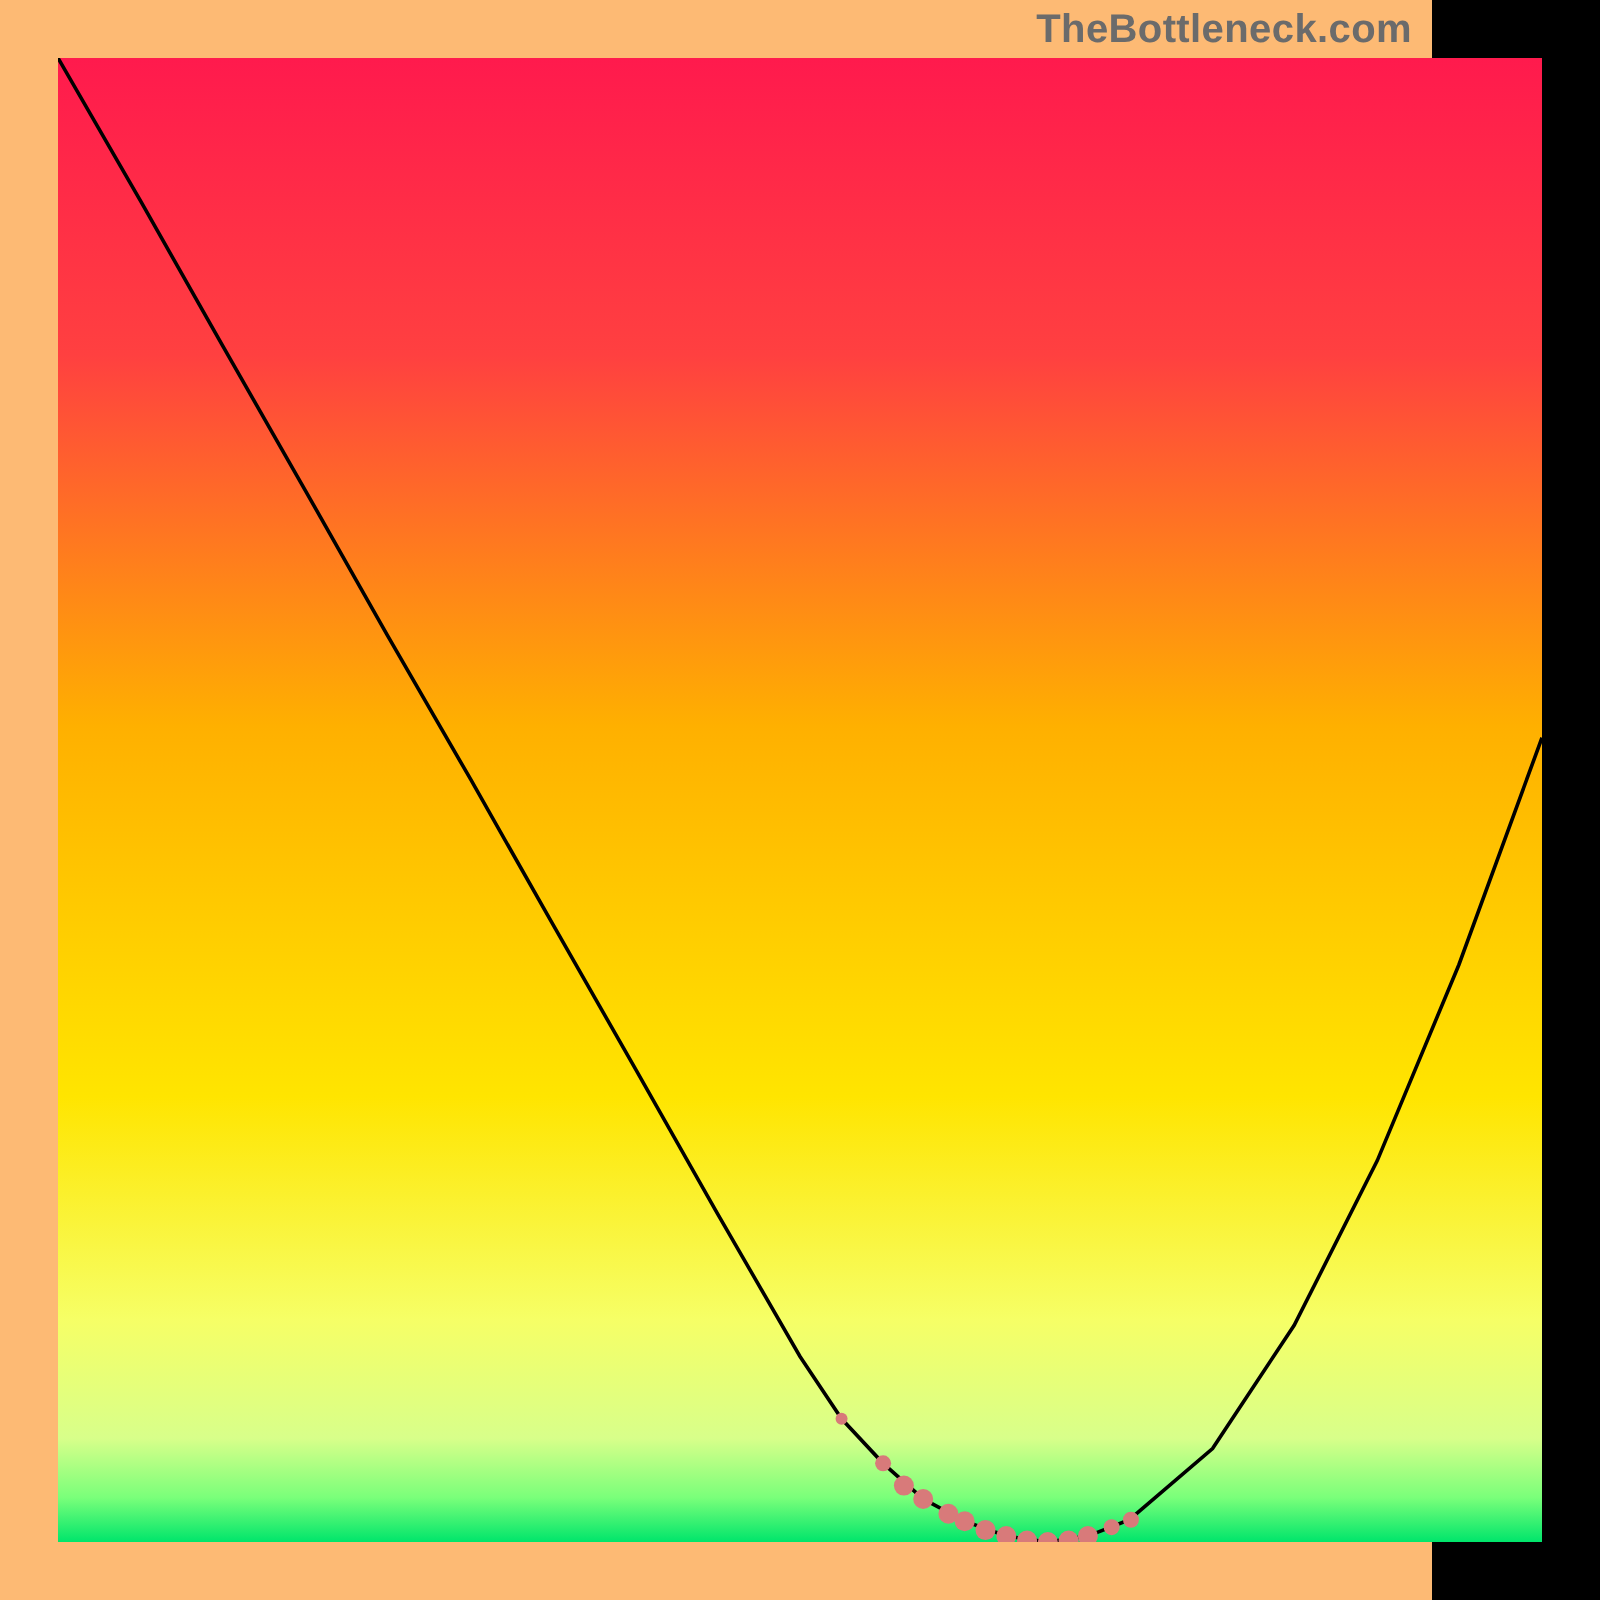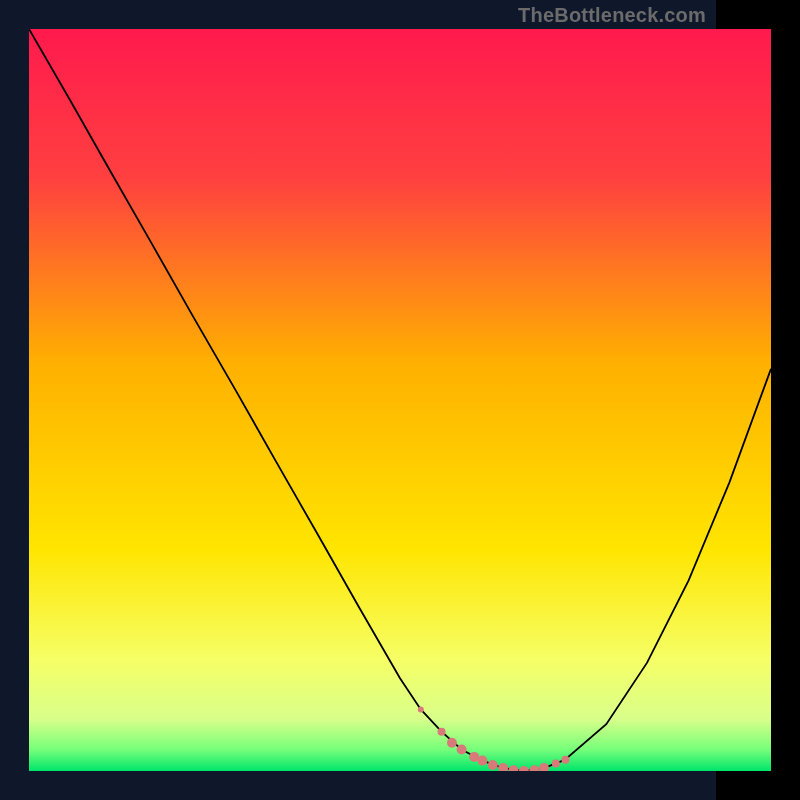--- a/index.html
+++ b/index.html
@@ -8,21 +8,21 @@
     width: 800px;
     height: 800px;
     overflow: hidden;
     background: #000;
     font-family: Arial, Helvetica, sans-serif;
   }
   .frame {
     position: relative;
     width: 716px;
     height: 800px;
-    background: #0f172a;
+    background: #fdba74;
   }
   .watermark {
     position: absolute;
     top: 4px;
     right: 10px;
     color: #6b6b6b;
     font-size: 20px;
     font-weight: 600;
     letter-spacing: 0.2px;
     z-index: 10;

